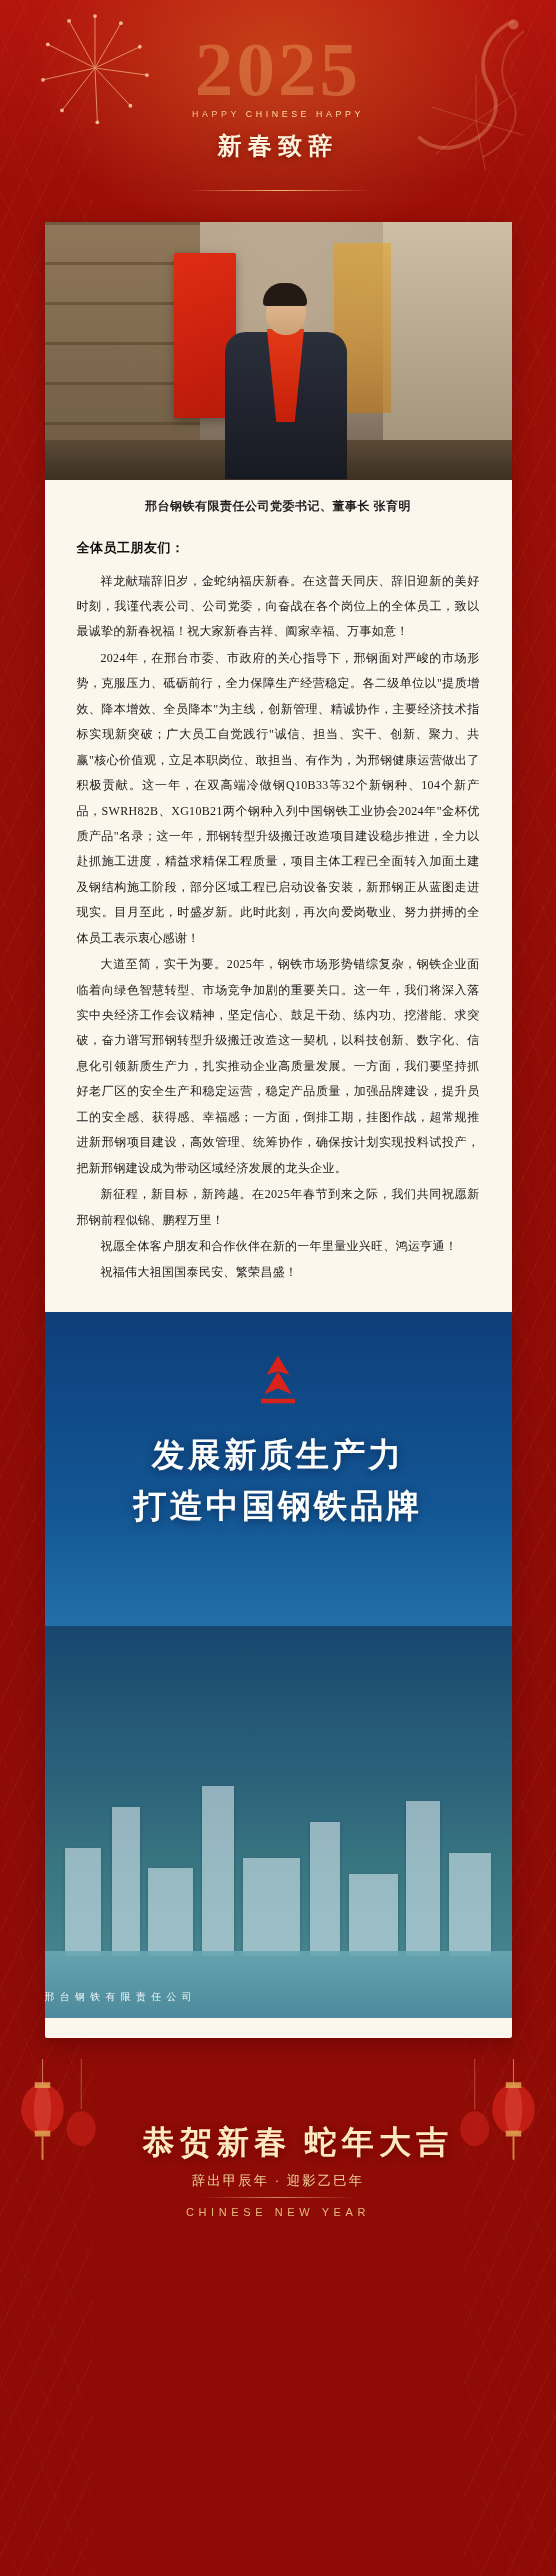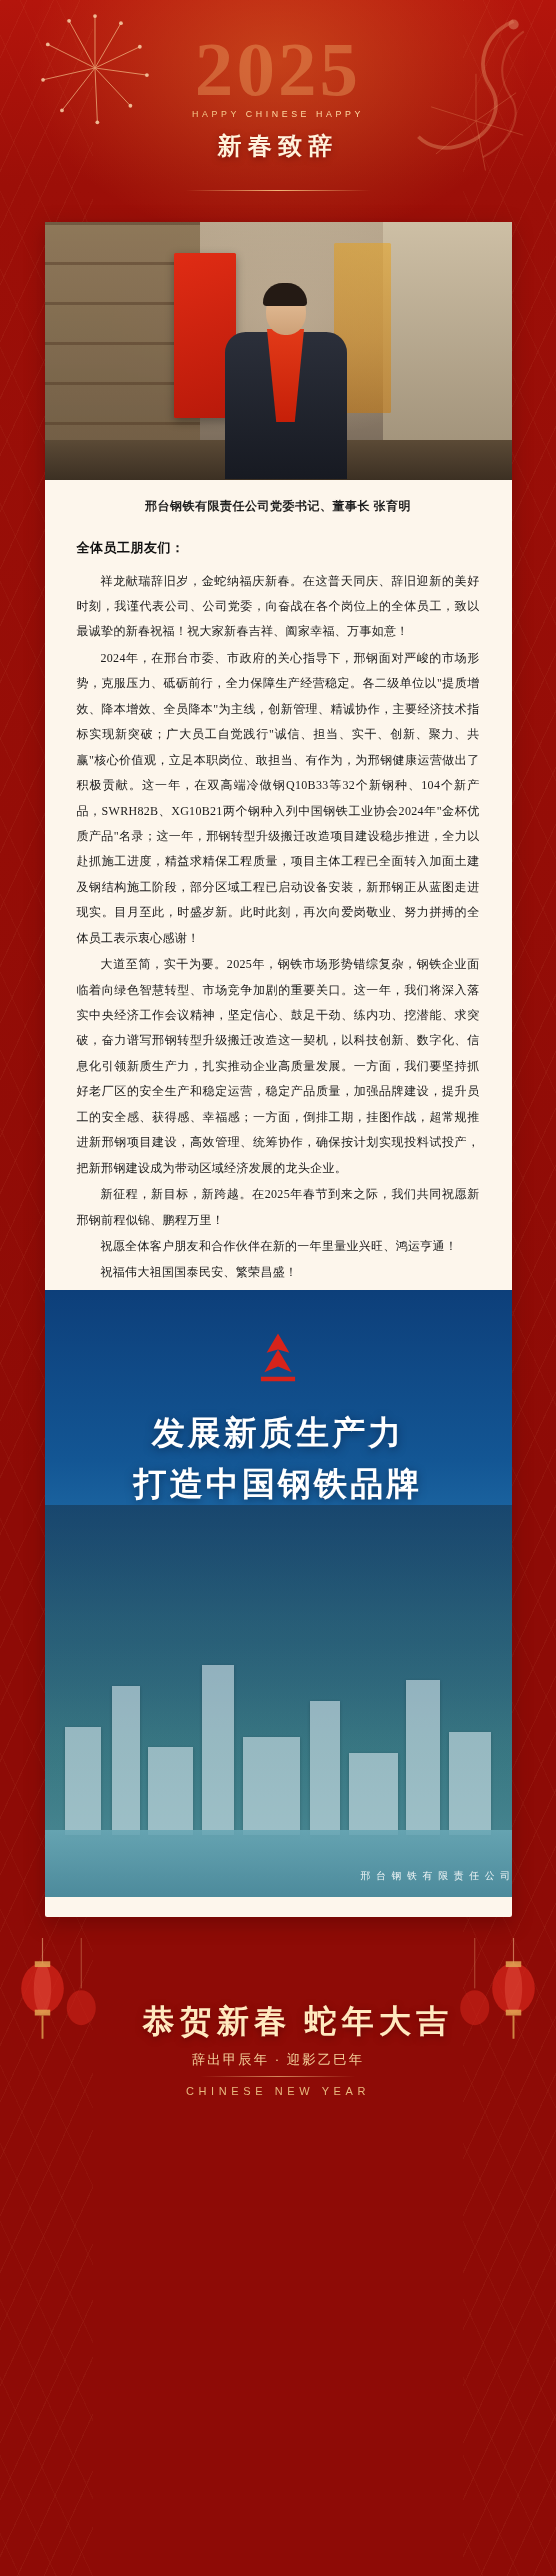--- a/index.html
+++ b/index.html
@@ -230,23 +230,23 @@
     color: #1a1a1a;
     text-align: justify;
     text-indent: 2em;
     margin: 0 0 1px 0;
     letter-spacing: 0.3px;
   }
 
   
   .banner {
     position: relative;
-    margin: 4px auto 0 auto;
+    margin: 26px auto 0 auto;
     width: 467px;
-    height: 607px;
+    height: 706px;
     overflow: hidden;
     background: linear-gradient(180deg, #0d3f7a 0%, #135694 28%, #2b7fb8 55%, #6fa8c9 78%, #8fb9cf 100%);
   }
   .banner-sky {
     position: absolute;
     left: 0; top: 0; width: 467px; height: 319px;
     background:
       radial-gradient(ellipse 309px 134px at 50% 10%, rgba(120,200,255,0.35), rgba(0,0,0,0) 70%),
       linear-gradient(180deg, #0a3籍 0%, #0b3a70 0%, #0f4a86 40%, #1b6aa0 100%);
   }
@@ -290,22 +290,22 @@
   .banner-water {
     position: absolute;
     left: 0; bottom: 0; width: 467px; height: 67px;
     background: linear-gradient(180deg, #69a7b5 0%, #4c8a9c 100%);
     opacity: 0.9;
   }
   .banner-footer {
     position: absolute;
     left: 0; right: 0;
     bottom: 13.4px;
-    text-align: right;
-    font-family: Liberation Sans, sans-serif;
+    text-align: left;
+    font-family: Liberation Serif, serif;
     font-size: 9.8px;
     letter-spacing: 1.5px;
     color: #ffffff;
     opacity: 0.92;
   }
 
   
   .footer {
     position: relative;
     height: 268px;

